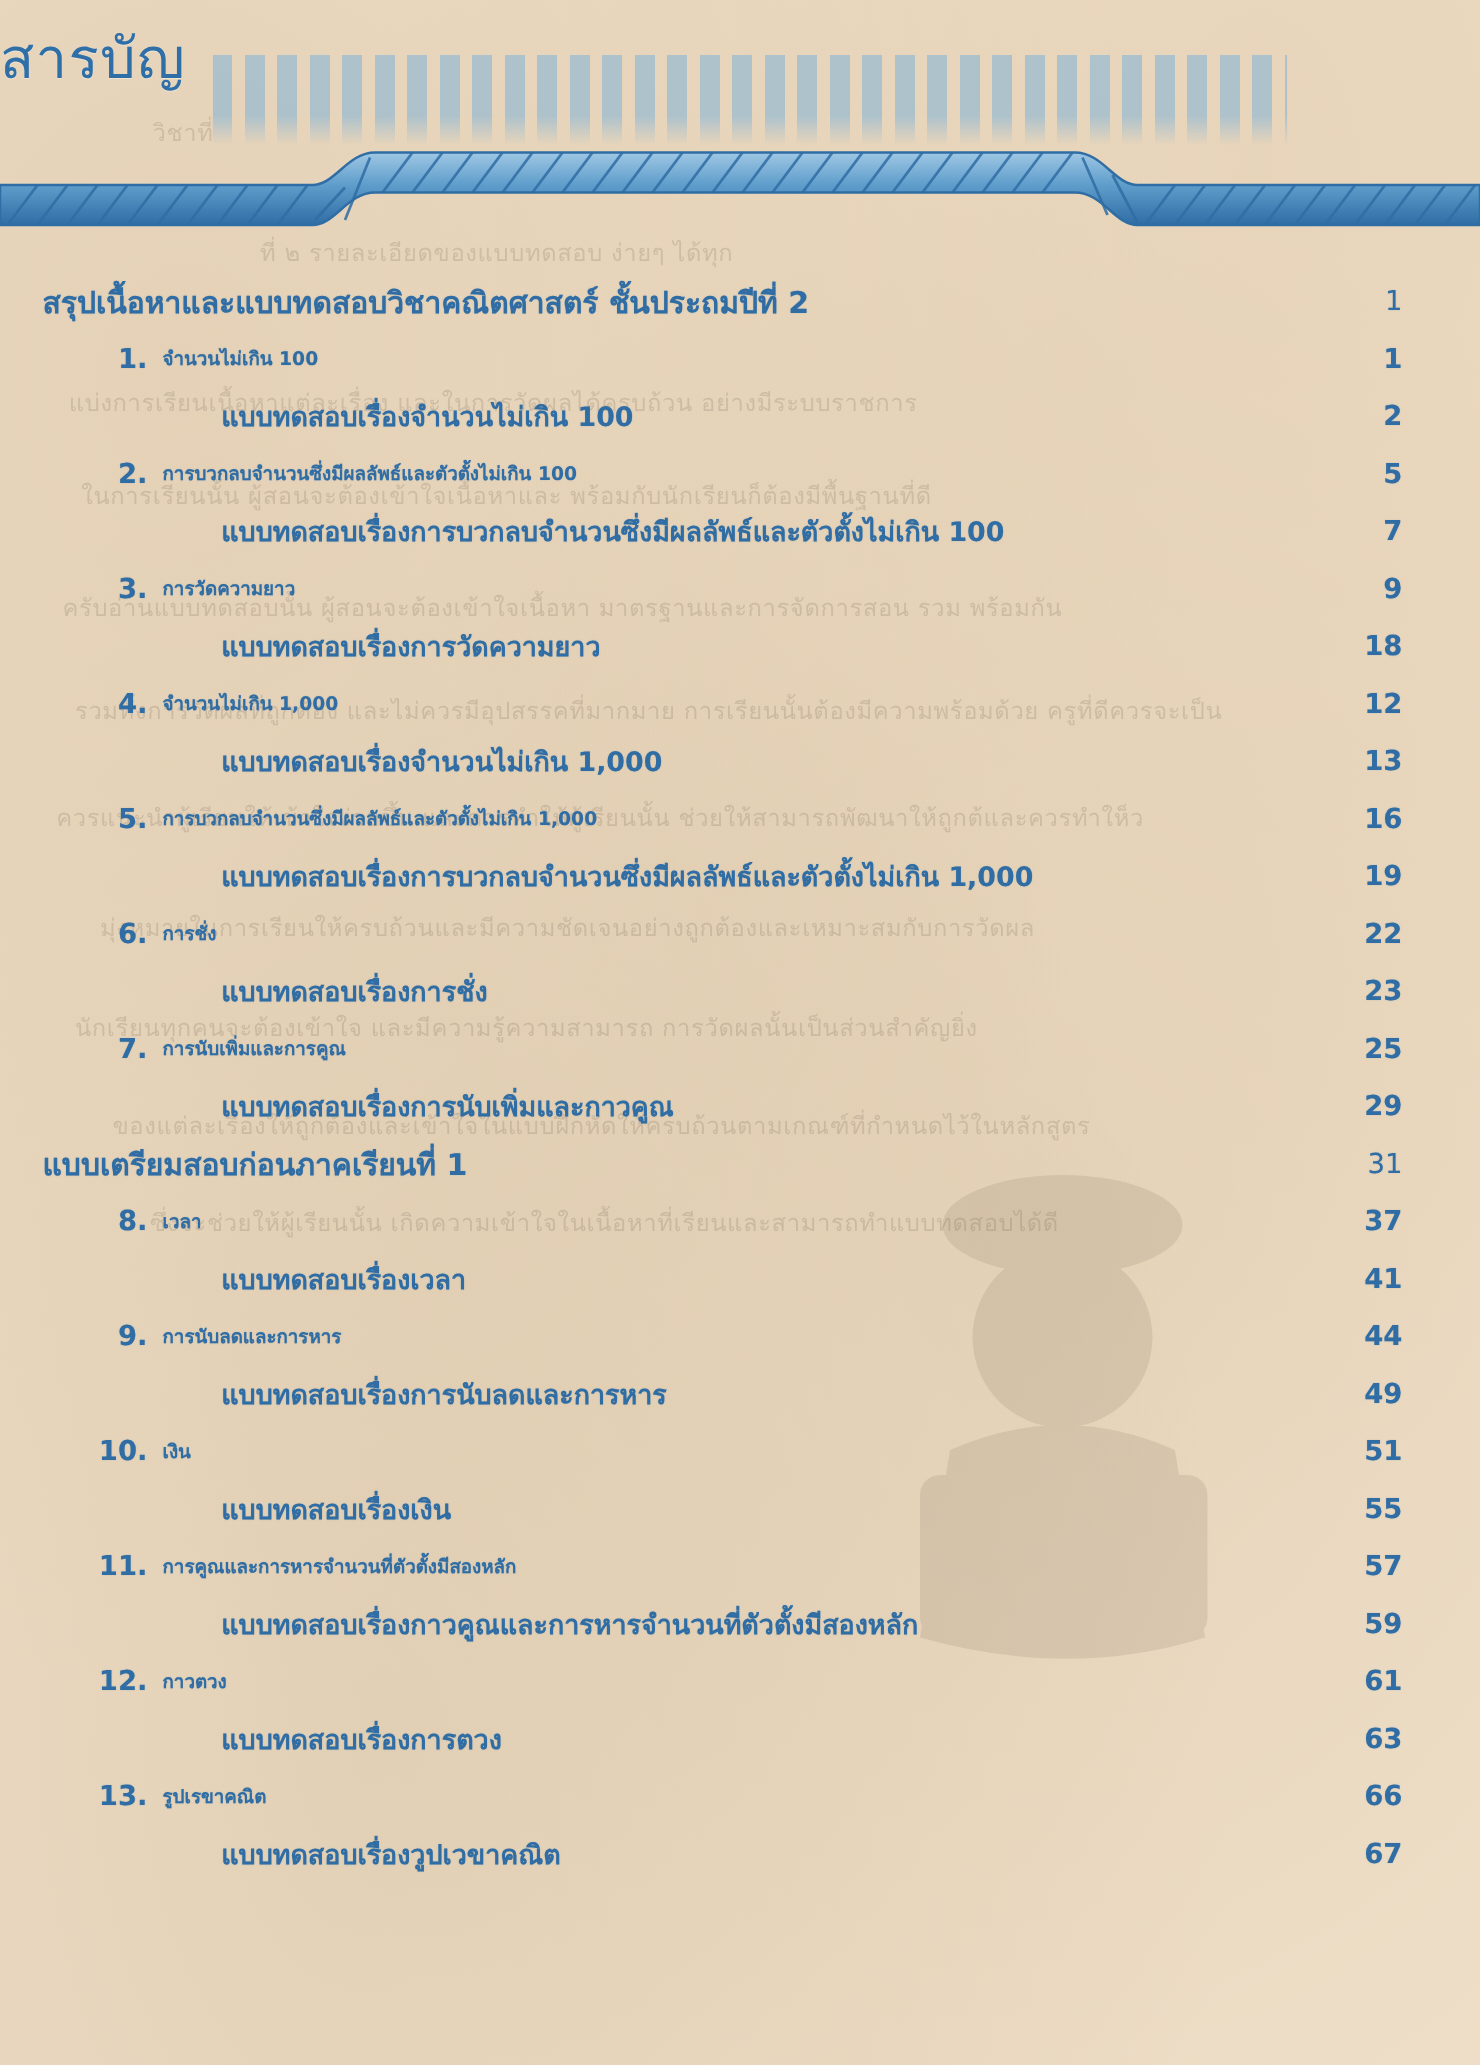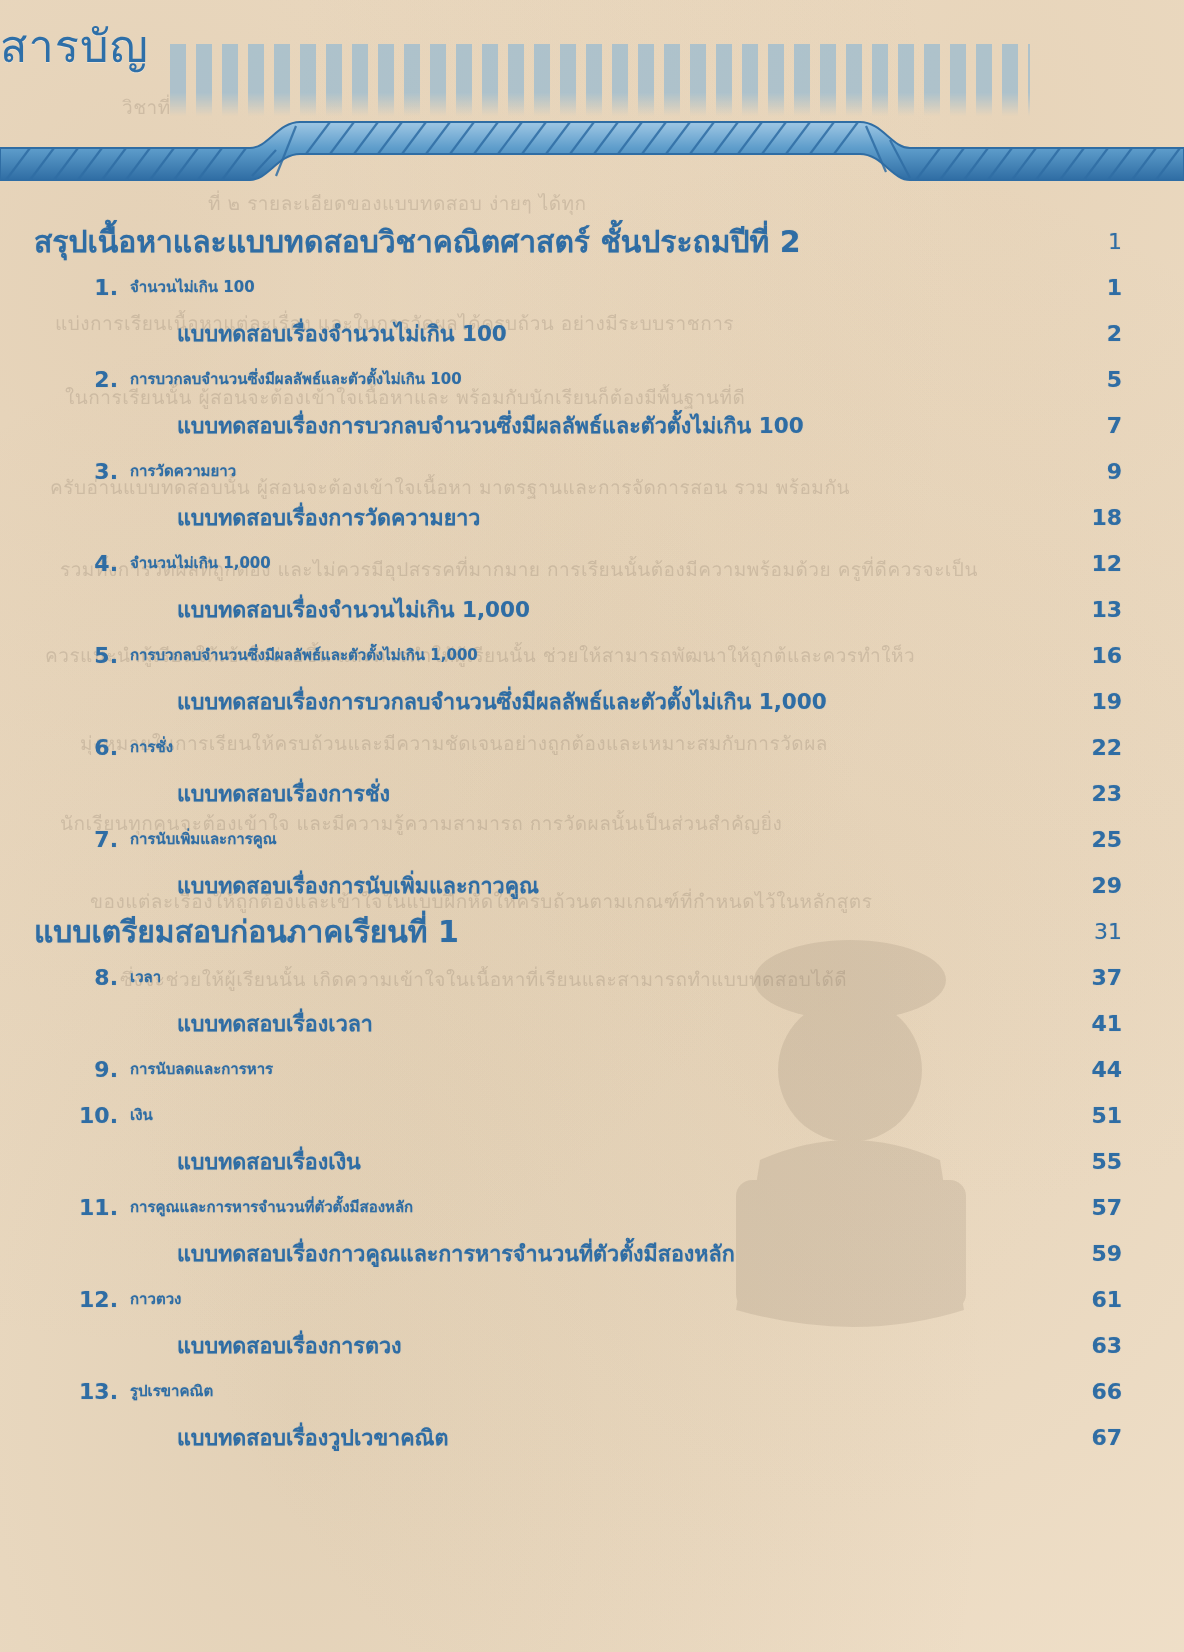--- a/index.html
+++ b/index.html
@@ -91,21 +91,21 @@
     white-space:nowrap;
   }
   .num-col{
     position:absolute;
     right:62px;
     color:#2f6da4;
   }
   
   .lvl-h .lbl{
     position:absolute; left:34px;
-    font-size:30px; font-weight:700;
+    font-size:24px; font-weight:700;
   }
   .lvl-h .num-col{ font-size:22px; font-weight:400; }
 
   
   .lvl-1 .idx{
     position:absolute; left:72px; width:46px; text-align:right;
     color:#2f6da4; font-size:22px; font-weight:700;
   }
   .lvl-1 .lbl{
     position:absolute; left:130px;
@@ -304,20 +304,24 @@
     </div>
     <div class="row lvl-2">
       <span class="lbl">แบบทดสอบเรื่องเวลา</span>
       <span class="num-col">41</span>
     </div>
     <div class="row lvl-1">
       <span class="idx">9.</span>
       <span class="lbl">การนับลดและการหาร</span>
       <span class="num-col">44</span>
     </div>
+    <div class="row lvl-2">
+      <span class="lbl">แบบทดสอบเรื่องการนับลดและการหาร</span>
+      <span class="num-col">49</span>
+    </div>
     <div class="row lvl-1">
       <span class="idx">10.</span>
       <span class="lbl">เงิน</span>
       <span class="num-col">51</span>
     </div>
     <div class="row lvl-2">
       <span class="lbl">แบบทดสอบเรื่องเงิน</span>
       <span class="num-col">55</span>
     </div>
     <div class="row lvl-1">

